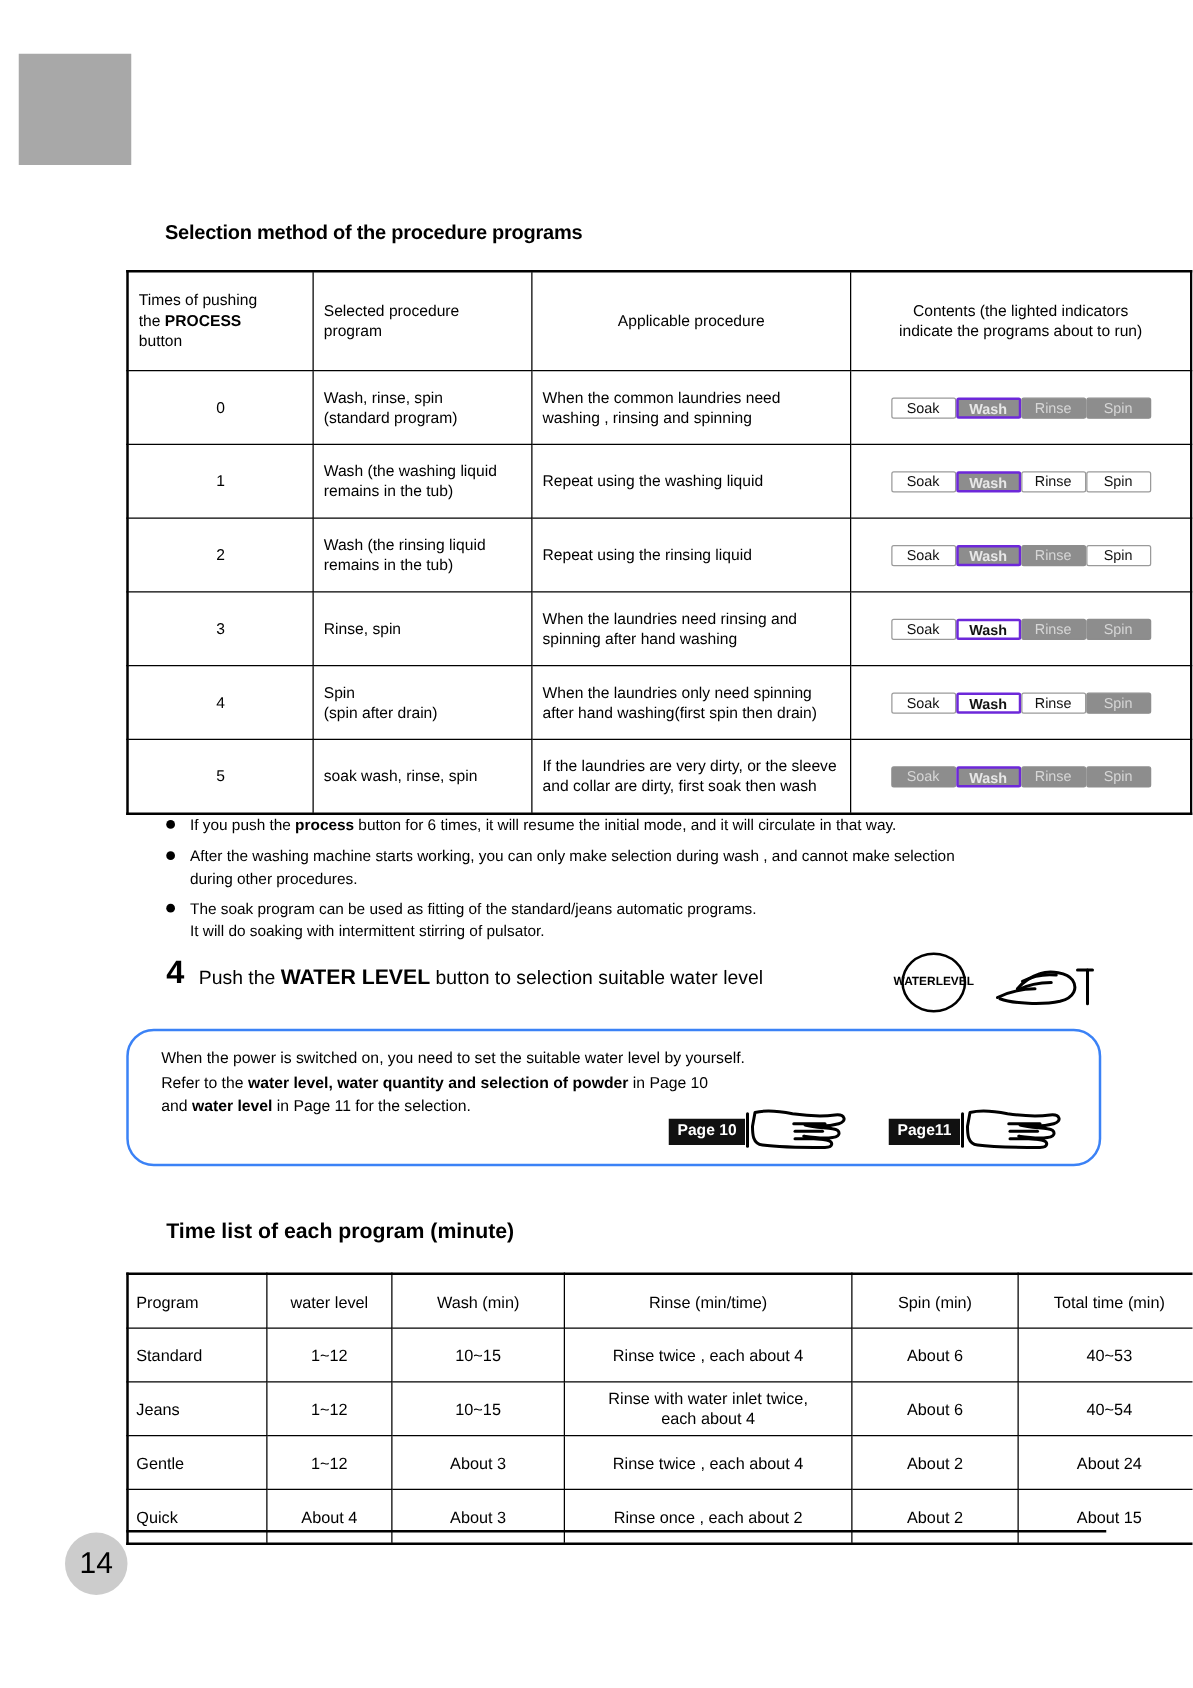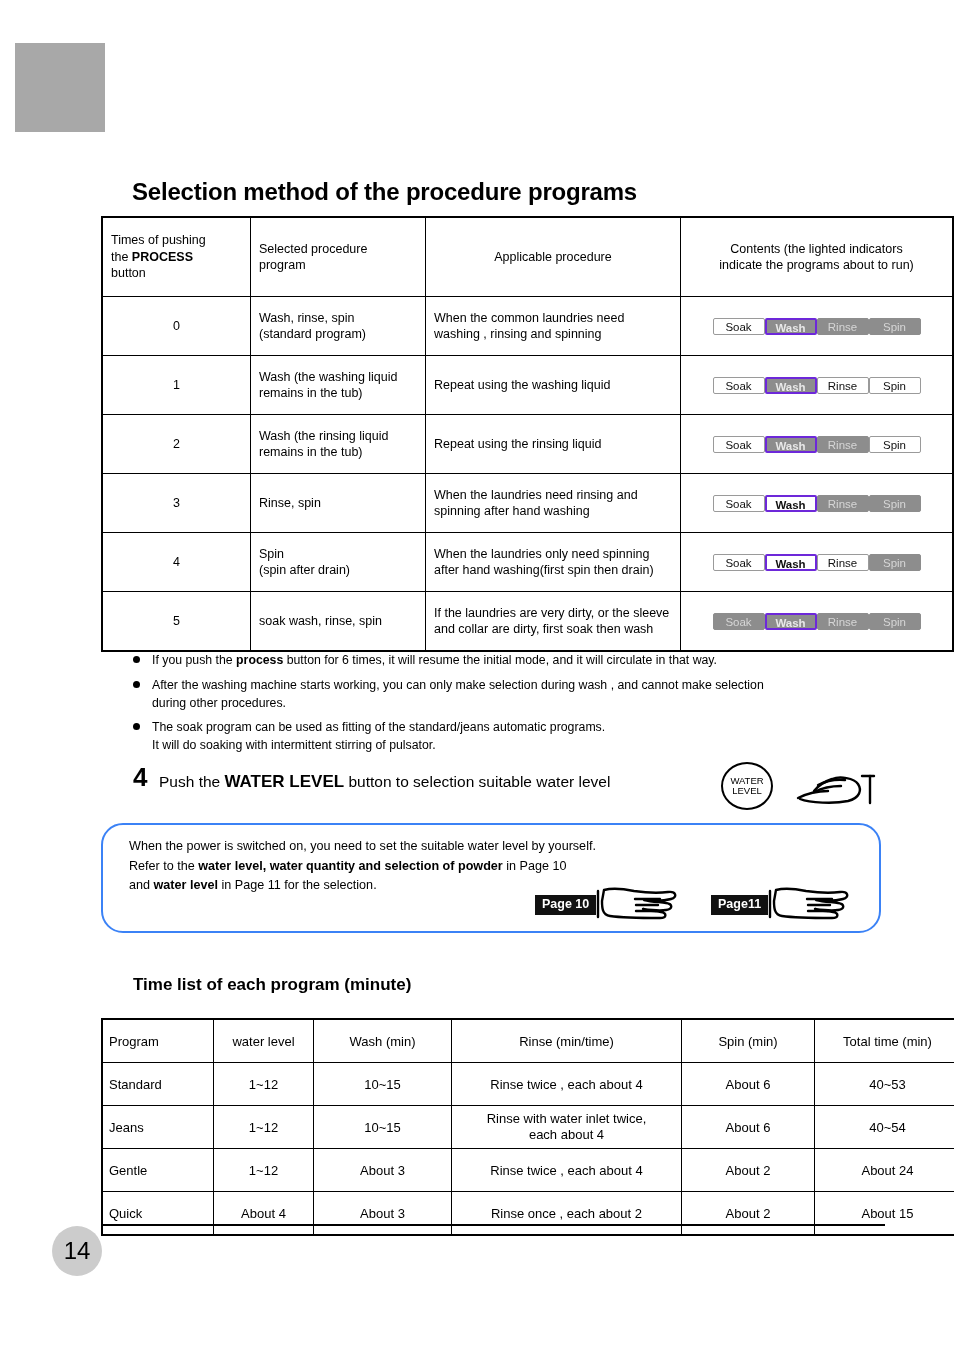--- a/index.html
+++ b/index.html
@@ -13,21 +13,21 @@
 
   
   .corner-block{
     position:absolute;left:15px;top:43px;width:90px;height:89px;
     background:#a8a8a8;
   }
 
   
   .headline{
     position:absolute;left:132px;top:178px;
-    font-size:24px;font-weight:bold;letter-spacing:-0.2px;
+    font-size:16px;font-weight:bold;letter-spacing:-0.2px;
     white-space:nowrap;
   }
 
   
   .proc-table{
     position:absolute;left:101px;top:216px;width:784px;
     border-collapse:collapse;
     border:2px solid #000;
     table-layout:fixed;
   }
@@ -78,22 +78,22 @@
   .step4 .num{
     position:absolute;left:0;top:-4px;font-size:26px;font-weight:bold;
   }
   .step4 .txt{
     position:absolute;left:26px;top:6px;font-size:15.5px;white-space:nowrap;
   }
   .step4 .txt b{font-weight:bold;font-size:17px;}
   .wl-circle{
     position:absolute;left:588px;top:-4px;width:48px;height:44px;
     border:2.4px solid #000;border-radius:50%;
-    display:flex;flex-direction:column;align-items:center;justify-content:center;
-    font-size:9.5px;line-height:1.08;font-weight:normal;
+    display:flex;flex-direction:row;align-items:center;justify-content:center;
+    font-size:9.5px;line-height:1.08;font-weight:bold;
   }
   .hand-press{position:absolute;left:655px;top:6px;}
 
   
   .notebox{
     position:absolute;left:101px;top:823px;width:780px;height:110px;
     border:2px solid #3b82f6;border-radius:22px;box-sizing:border-box;
   }
   .notebox .nt{
     position:absolute;left:26px;top:12px;font-size:12.6px;line-height:1.55;

